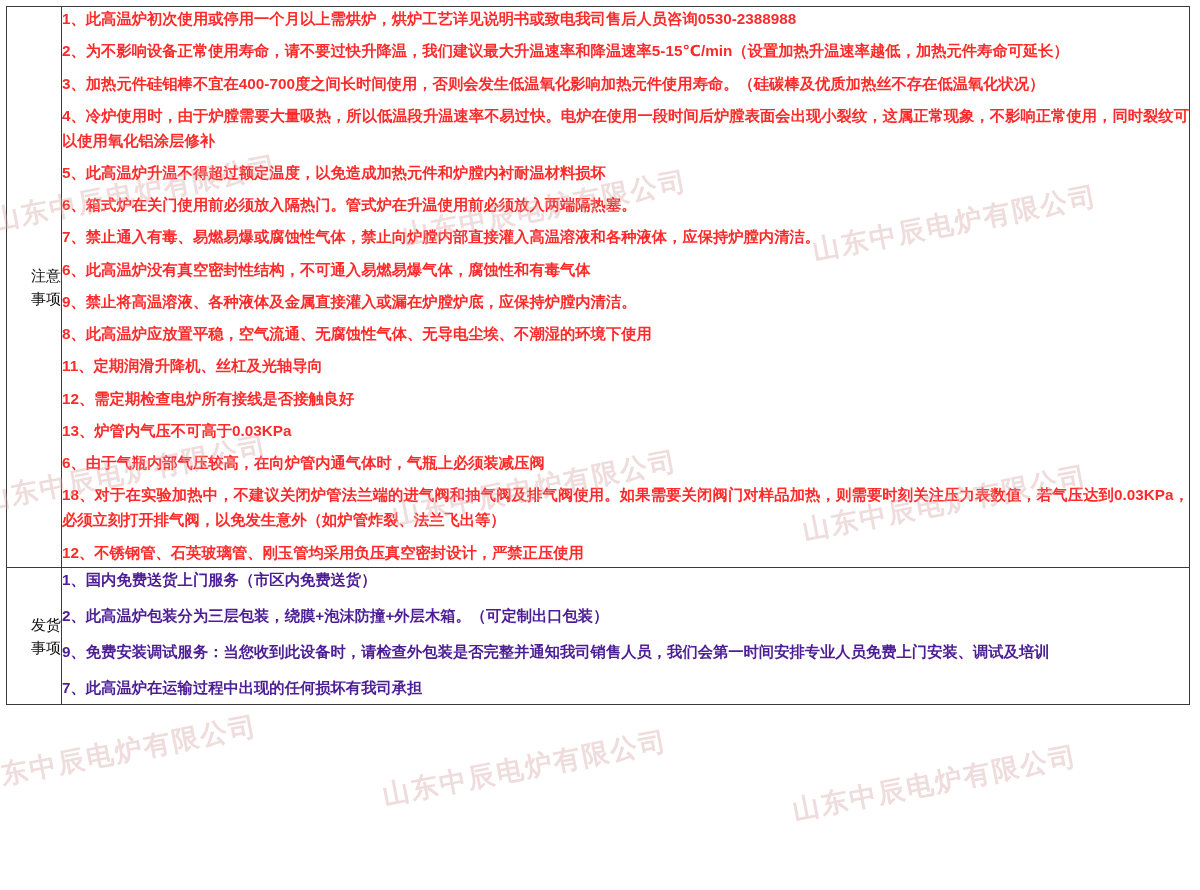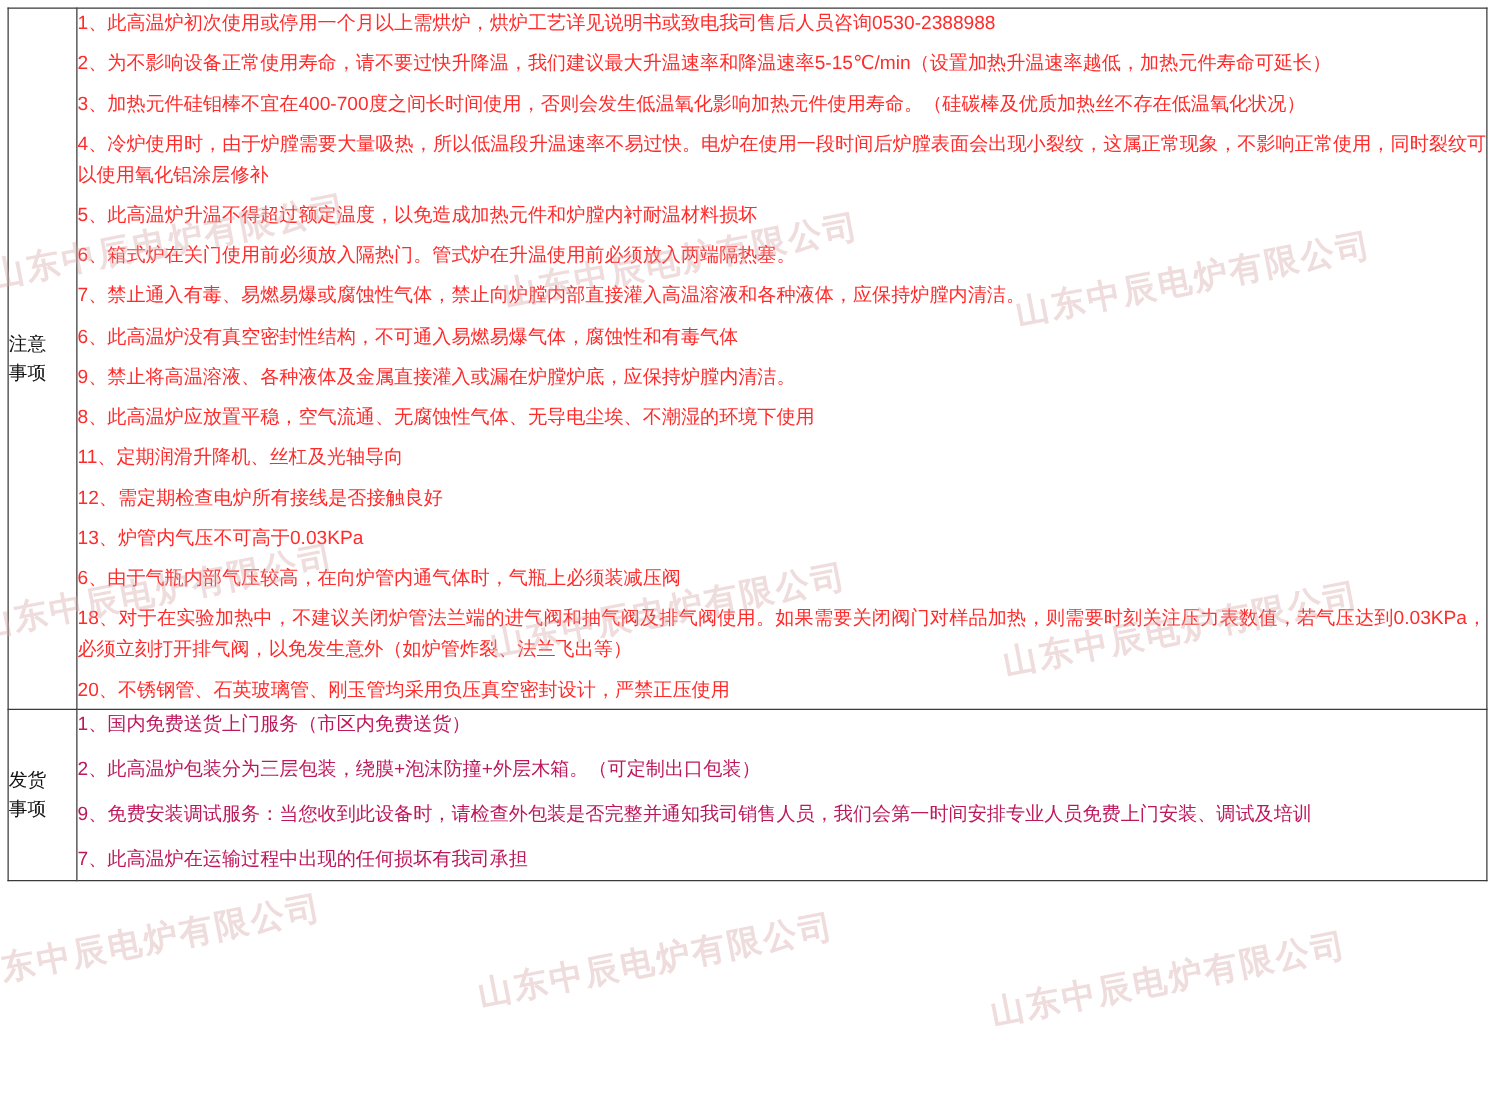--- a/index.html
+++ b/index.html
@@ -43,48 +43,49 @@
     margin: 6px 0 0 6px;
     table-layout: fixed;
   }
   table.spec-table td {
     border: 1px solid #3a3a3a;
     vertical-align: middle;
     padding: 0;
   }
   td.label-cell {
     width: 54px;
-    text-align: left;
+    text-align: right;
     font-size: 15px;
     color: #111;
     line-height: 1.55;
     padding: 4px 2px;
   }
   td.content-cell {
     padding: 6px 10px 8px 10px;
+    font-weight: bold;
   }
 
   ul.items {
     list-style: none;
     margin: 0;
     padding: 0;
   }
   ul.items li {
     color: #ff2b2b;
     font-size: 15.3px;
     line-height: 1.62;
     margin: 0 0 7.5px 0;
     text-align: justify;
     word-break: break-all;
   }
   ul.items li:last-child { margin-bottom: 2px; }
 
   
   ul.items.black li {
-    color: #be185d;
+    color: #4c1d95;
     font-size: 15.3px;
     margin-bottom: 11px;
   }
   ul.items.black li:last-child { margin-bottom: 4px; }
 </style>
 </head>
 <body>
 
 <div class="watermark-layer">
   <div class="wm" style="left:-10px;  top:175px;">山东中辰电炉有限公司</div>
@@ -115,21 +116,21 @@
           <li>6、箱式炉在关门使用前必须放入隔热门。管式炉在升温使用前必须放入两端隔热塞。</li>
           <li>7、禁止通入有毒、易燃易爆或腐蚀性气体，禁止向炉膛内部直接灌入高温溶液和各种液体，应保持炉膛内清洁。</li>
           <li>6、此高温炉没有真空密封性结构，不可通入易燃易爆气体，腐蚀性和有毒气体</li>
           <li>9、禁止将高温溶液、各种液体及金属直接灌入或漏在炉膛炉底，应保持炉膛内清洁。</li>
           <li>8、此高温炉应放置平稳，空气流通、无腐蚀性气体、无导电尘埃、不潮湿的环境下使用</li>
           <li>11、定期润滑升降机、丝杠及光轴导向</li>
           <li>12、需定期检查电炉所有接线是否接触良好</li>
           <li>13、炉管内气压不可高于0.03KPa</li>
           <li>6、由于气瓶内部气压较高，在向炉管内通气体时，气瓶上必须装减压阀</li>
           <li>18、对于在实验加热中，不建议关闭炉管法兰端的进气阀和抽气阀及排气阀使用。如果需要关闭阀门对样品加热，则需要时刻关注压力表数值，若气压达到0.03KPa，必须立刻打开排气阀，以免发生意外（如炉管炸裂、法兰飞出等）</li>
-          <li>20、不锈钢管、石英玻璃管、刚玉管均采用负压真空密封设计，严禁正压使用</li>
+          <li>12、不锈钢管、石英玻璃管、刚玉管均采用负压真空密封设计，严禁正压使用</li>
         </ul>
       </td>
     </tr>
     <tr>
       <td class="label-cell">
         <div>发货</div>
         <div>事项</div>
       </td>
       <td class="content-cell">
         <ul class="items black">

